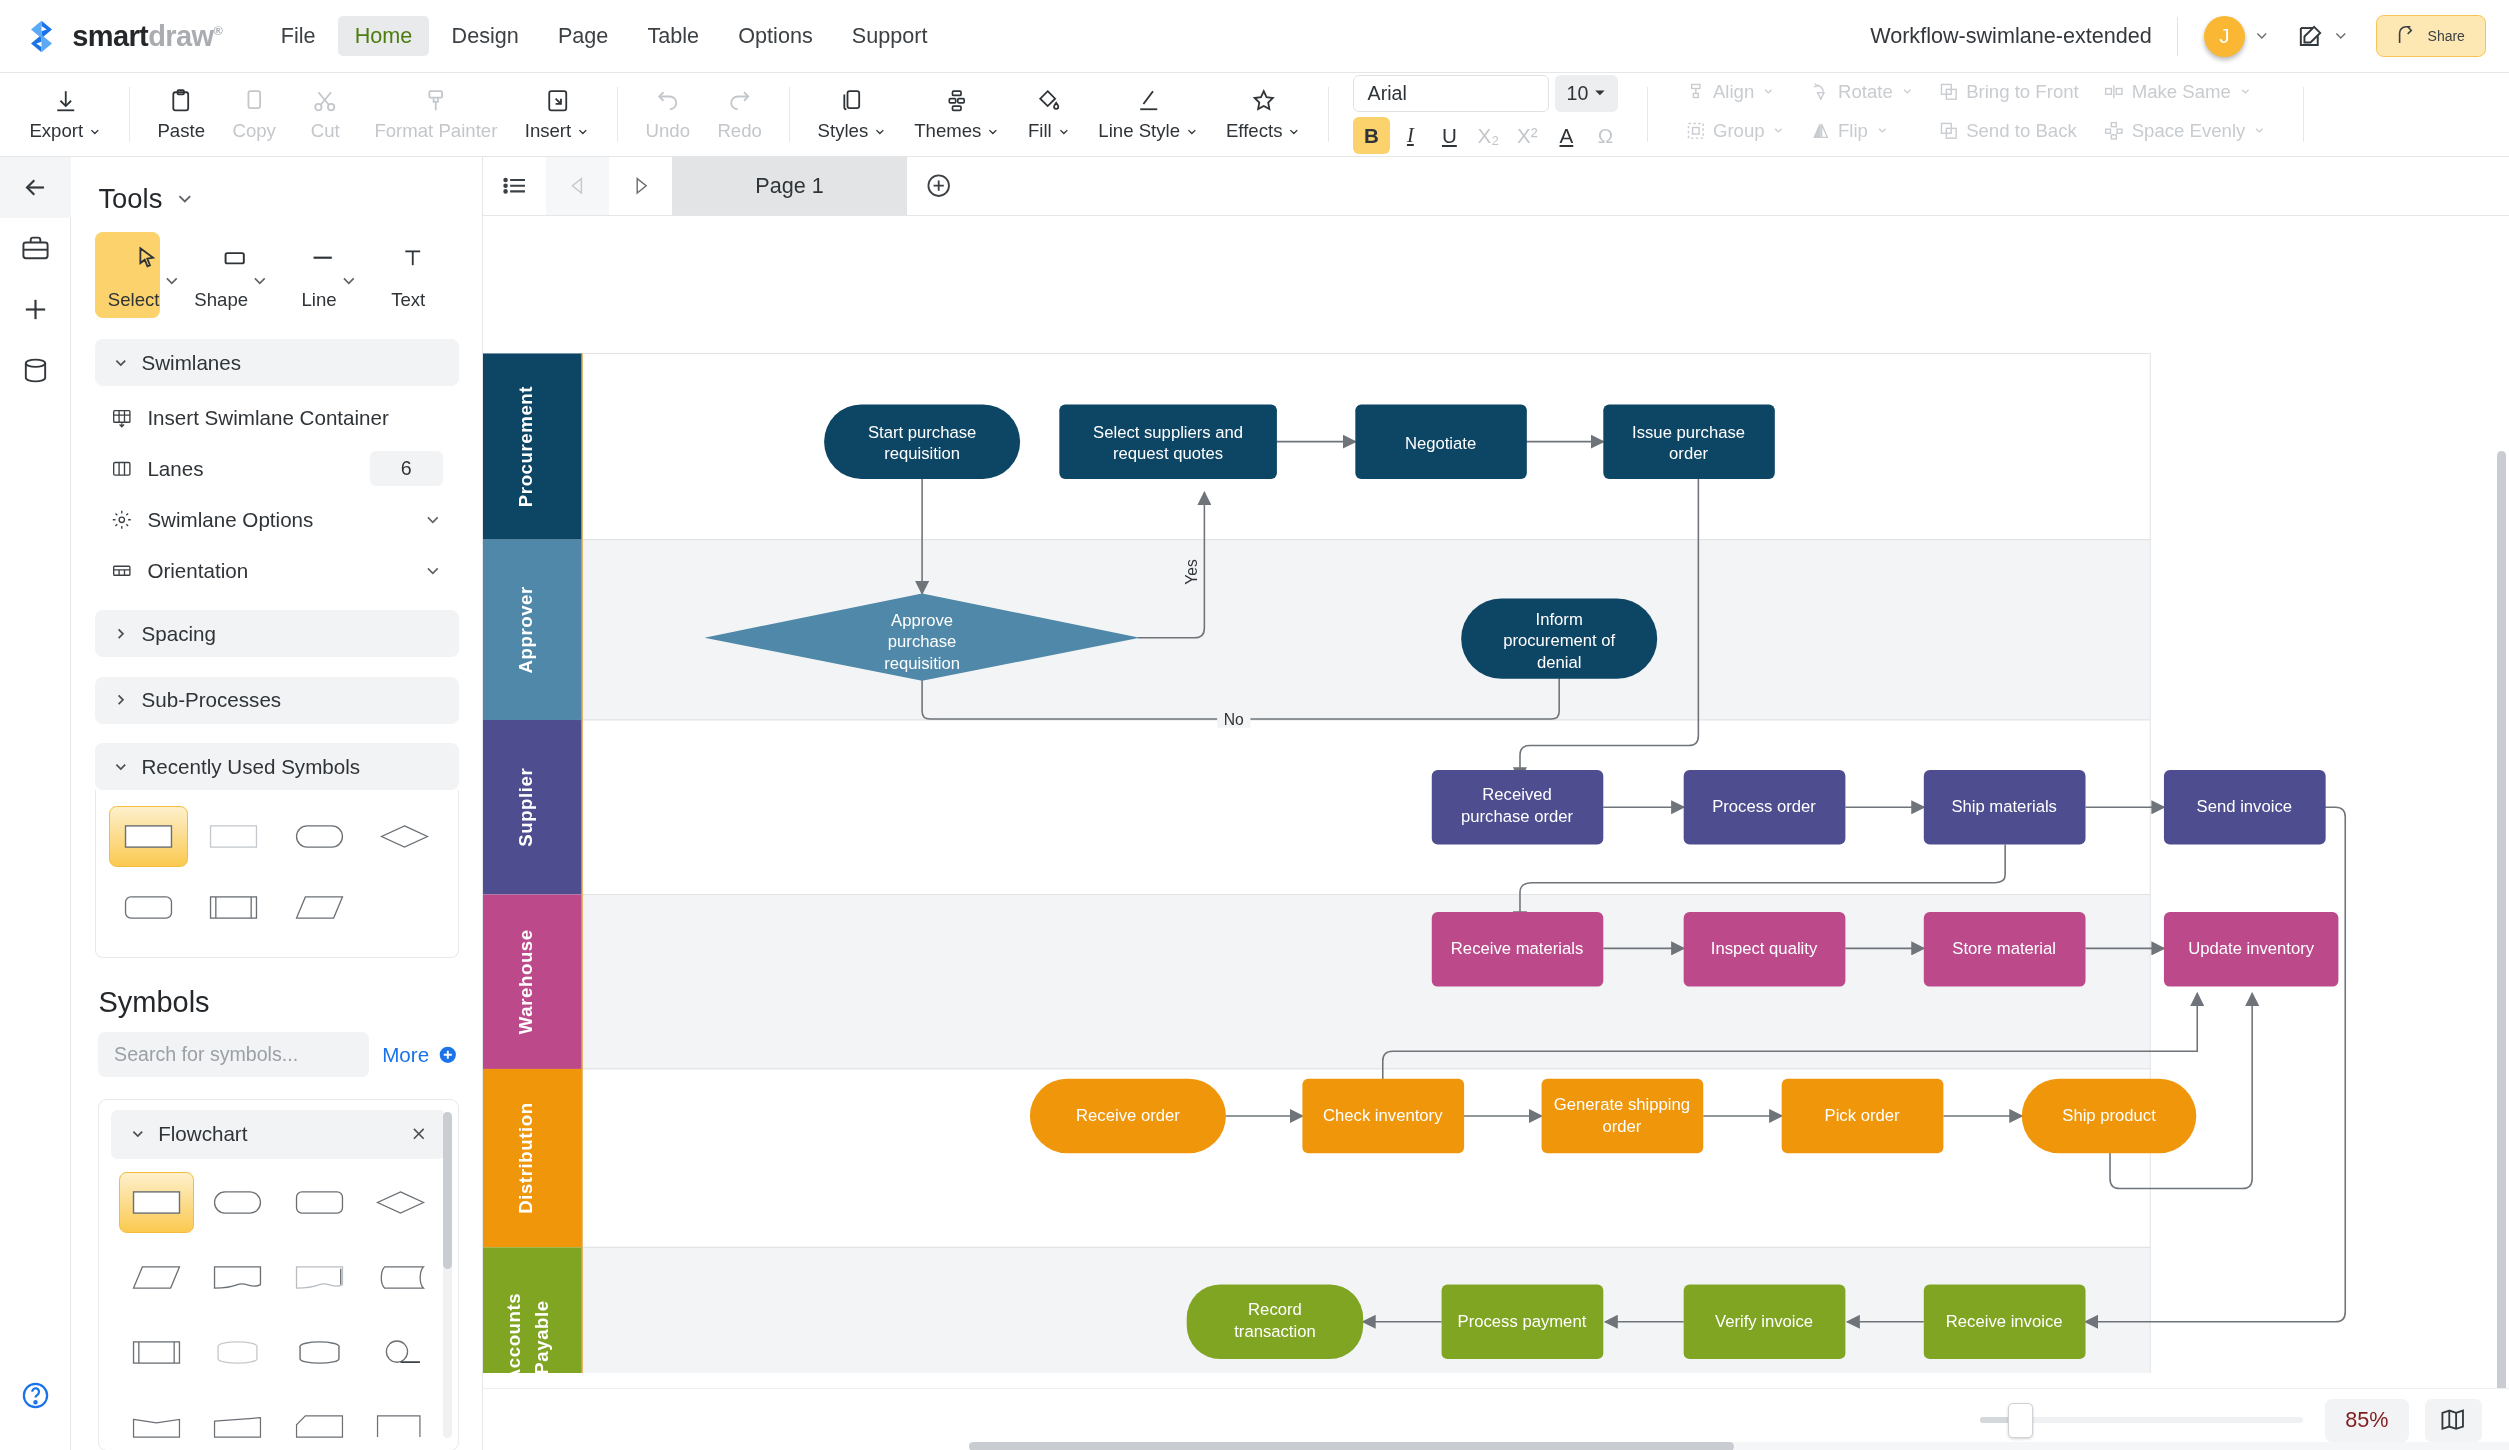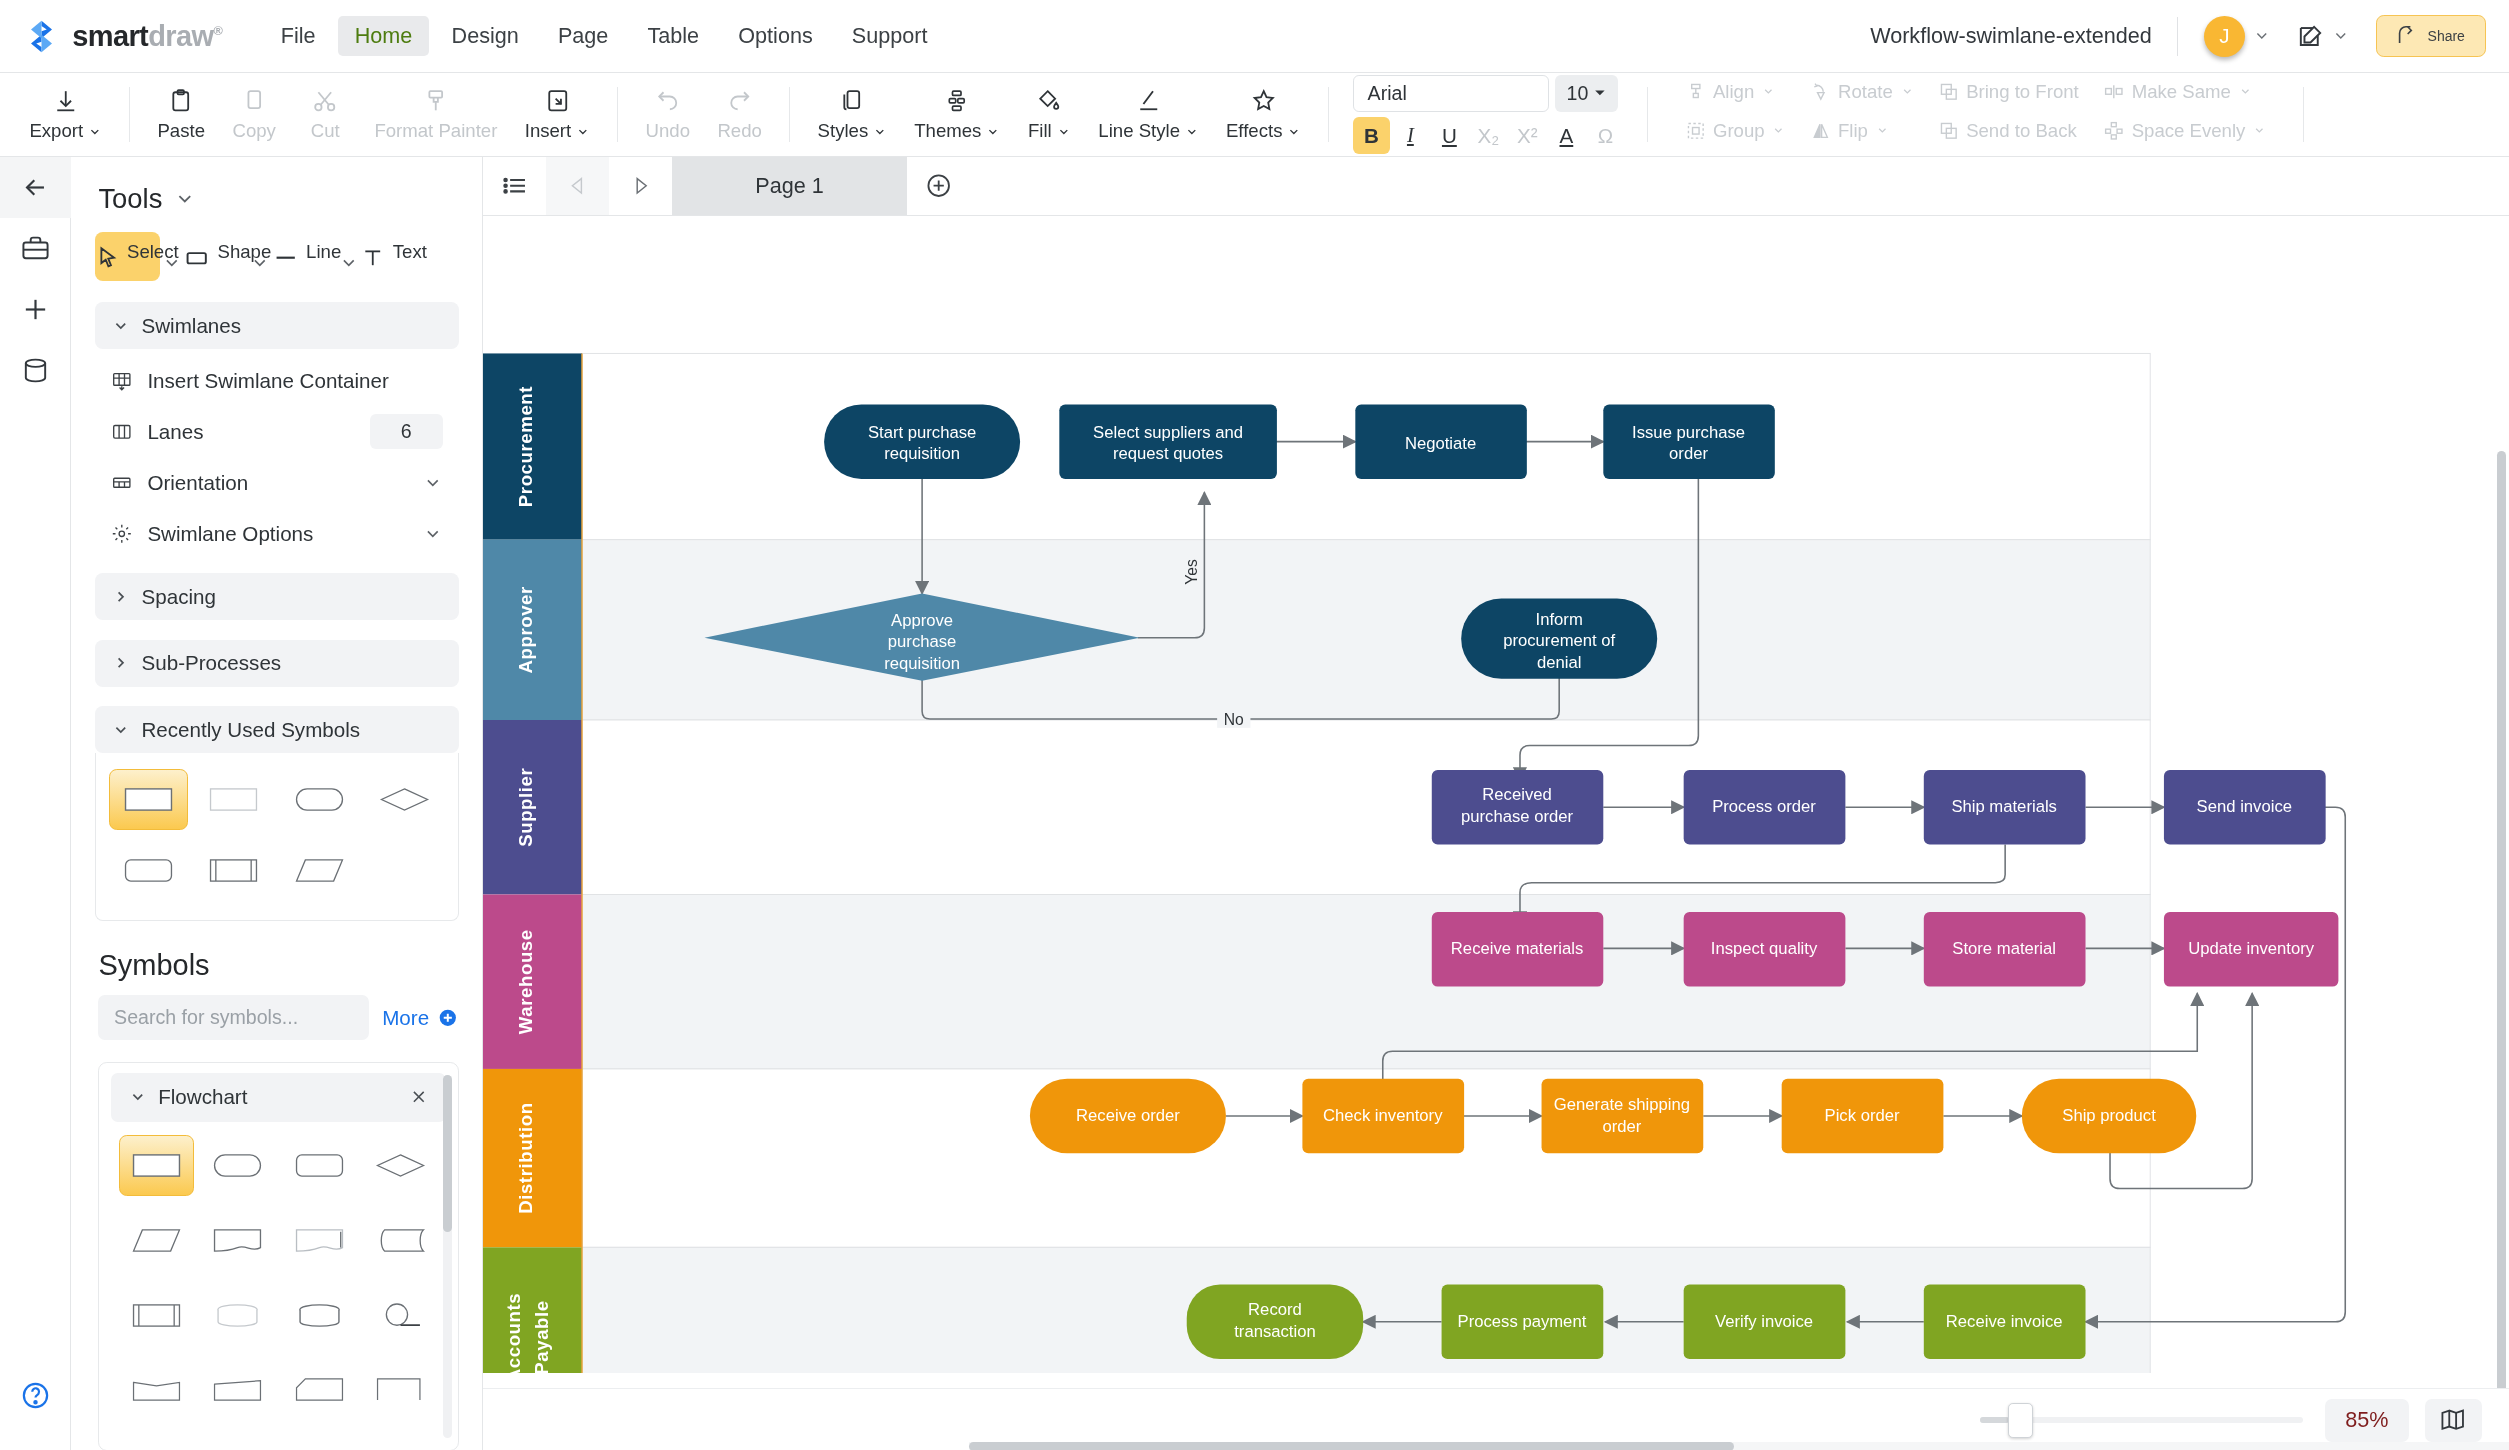--- a/index.html
+++ b/index.html
@@ -116,22 +116,22 @@
   
   .sidebar {
     width: 412px; flex: 0 0 412px; background: #fff;
     border-right: 1px solid #e4e6e8;
     display: flex; flex-direction: column; overflow: hidden;
   }
   .tools-head { padding: 25.5px 0 11.8px 27.4px; display: flex; align-items: center; gap: 11.8px; }
   .tools-head h2 { font-size: 27.4px; font-weight: normal; color: #25282b; }
   .tool-row { display: flex; align-items: flex-start; padding: 5.9px 23.5px 15.7px 23.5px; gap: 2px; }
   .tool {
-    width: 65px; display: flex; flex-direction: row; align-items: flex-start;
-    gap: 7px; padding: 8.8px 0 6.9px; border-radius: 7.8px; cursor: pointer;
+    width: 65px; display: flex; flex-direction: column; align-items: flex-end;
+    gap: 15px; padding: 8.8px 0 6.9px; border-radius: 7.8px; cursor: pointer;
   }
   .tool.active { background: #fbd26b; }
   .tool .ti { height: 33px; display: flex; align-items: center; justify-content: center; }
   .tool .tl { font-size: 18.6px; color: #2f3438; }
   .tool-chev { align-self: center; margin-top: 15.7px; color: #5d6267; cursor: pointer; }
 
   .acc {
     margin: 5.9px 23.5px; background: #f2f3f5; border-radius: 7.8px;
     height: 47px; display: flex; align-items: center; gap: 11.8px; padding: 0 17.6px;
     font-size: 20.6px; color: #2f3438; cursor: pointer;
@@ -705,39 +705,39 @@
             </svg>
         </span>
         <span>Lanes</span>
         <span class="spacer"></span>
         <span class="lanes-val">6</span>
       </div>
 
       <div class="sw-item">
         <span class="si">
           <svg width="21.6" height="21.6" viewBox="0 0 24 24" fill="none" stroke="#3c4145" stroke-width="1.5">
-              <rect x="3" y="7" width="18" height="10" rx="1"></rect>
-              <path d="M3 11h18M9 11v6M15 11v6"></path>
+              <circle cx="12" cy="12" r="3"></circle>
+              <path d="M12 2v3M12 19v3M2 12h3M19 12h3M5 5l2 2M17 17l2 2M19 5l-2 2M7 17l-2 2"></path>
             </svg>
         </span>
-        <span>Orientation</span>
+        <span>Swimlane Options</span>
         <span class="spacer"></span>
         <svg width="19.6" height="19.6" viewBox="0 0 24 24" fill="none" stroke="#5d6267" stroke-width="2">
             <path d="M6 9l6 6 6-6"></path>
           </svg>
       </div>
 
       <div class="sw-item">
         <span class="si">
           <svg width="21.6" height="21.6" viewBox="0 0 24 24" fill="none" stroke="#3c4145" stroke-width="1.5">
-              <circle cx="12" cy="12" r="3"></circle>
-              <path d="M12 2v3M12 19v3M2 12h3M19 12h3M5 5l2 2M17 17l2 2M19 5l-2 2M7 17l-2 2"></path>
+              <rect x="3" y="7" width="18" height="10" rx="1"></rect>
+              <path d="M3 11h18M9 11v6M15 11v6"></path>
             </svg>
         </span>
-        <span>Swimlane Options</span>
+        <span>Orientation</span>
         <span class="spacer"></span>
         <svg width="19.6" height="19.6" viewBox="0 0 24 24" fill="none" stroke="#5d6267" stroke-width="2">
             <path d="M6 9l6 6 6-6"></path>
           </svg>
       </div>
 
       <div class="acc" style="margin-top:13.7px">
         <svg width="17.6" height="17.6" viewBox="0 0 24 24" fill="none" stroke="#4a4f54" stroke-width="2.3">
             <path d="M9 6l6 6-6 6"></path>
           </svg>

